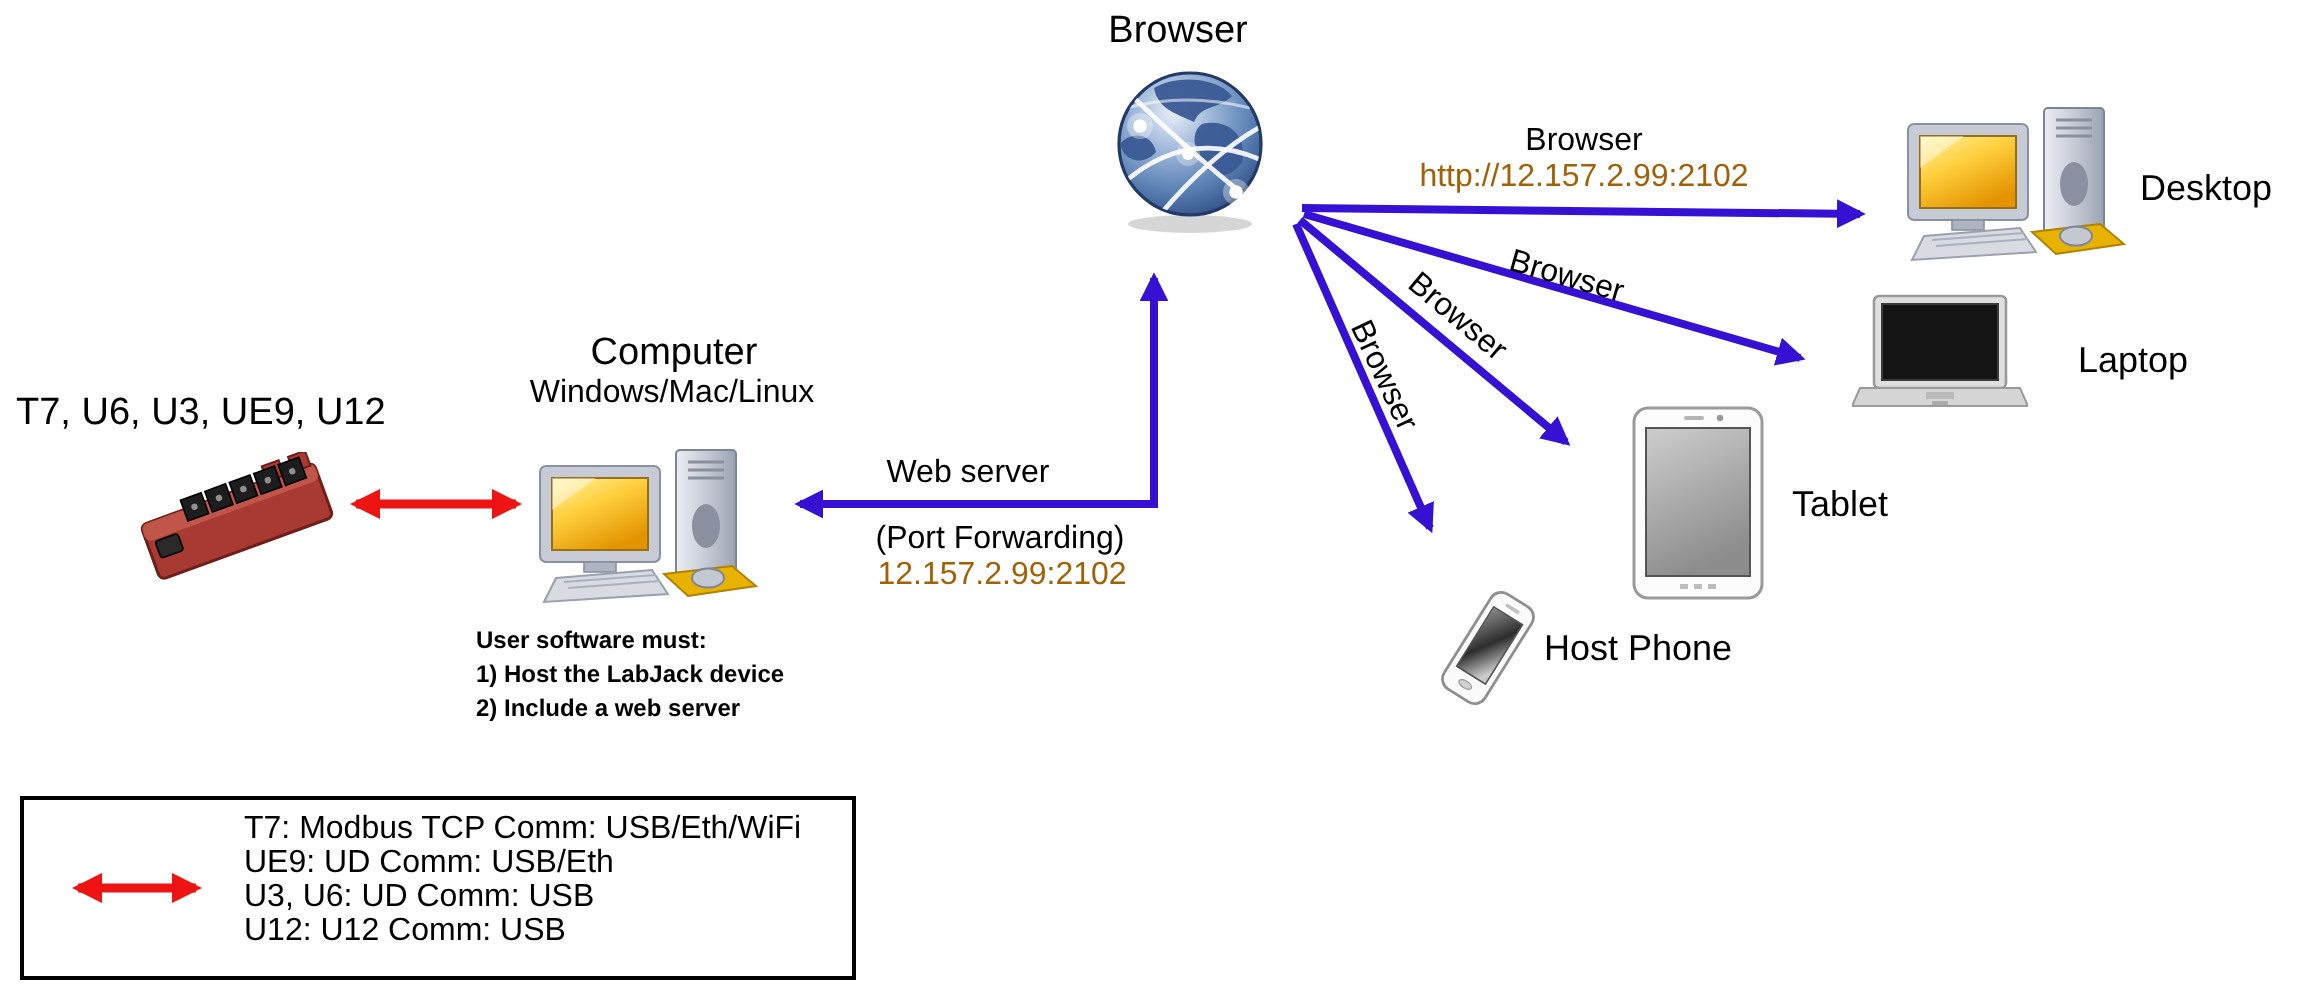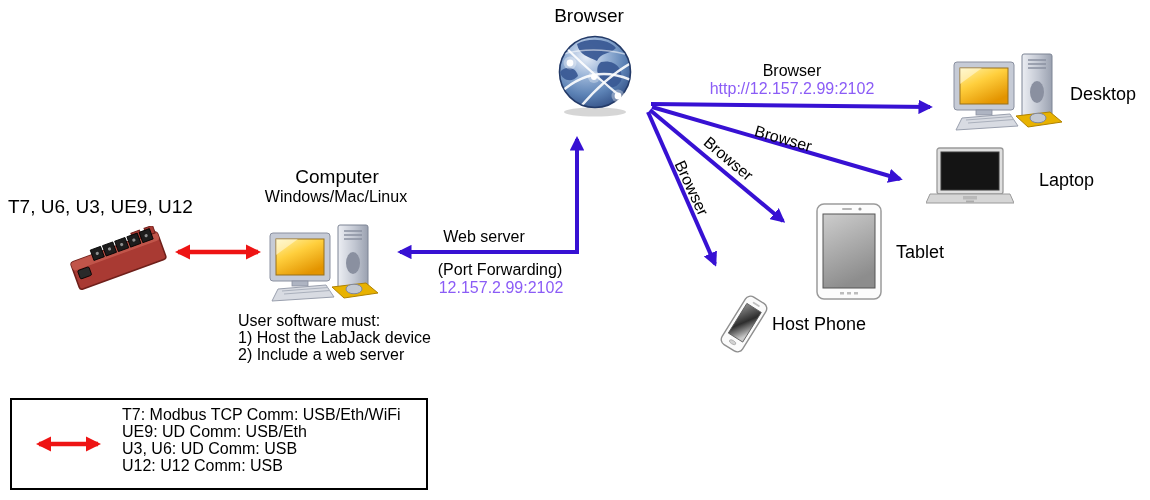--- a/index.html
+++ b/index.html
@@ -5,24 +5,24 @@
   html,body { margin:0; padding:0; }
   body {
     width:1150px; height:500px; position:relative; overflow:hidden;
     background:#ffffff; font-family:"Liberation Sans", sans-serif; color:#000;
   }
   .abs { position:absolute; }
   .lbl { white-space:nowrap; line-height:1.15; }
   .title { font-size:19px; }
   .node  { font-size:18px; }
   .body-txt { font-size:16px; }
-  .blue-txt { color:#8b5cf6; }
+  .blue-txt { color:#a16207; }
   .center { text-align:center; }
   .rot { transform-origin:50% 50%; }
-  .note-line { font-size:16px; line-height:17.5px; white-space:nowrap; }
+  .note-line { font-size:12px; line-height:17.5px; white-space:nowrap;font-weight:bold; }
   #legend-box {
     left:10px; top:398px; width:414px; height:88px;
     border:2px solid #000; background:#fff;
   }
   .legend-line { font-size:16px; line-height:17.4px; white-space:nowrap; }
   svg { display:block; }
   #arrow-layer { left:0; top:0; z-index:1; pointer-events:none; }
   .icon, .lbl { z-index:2; }
 </style>
 </head>

